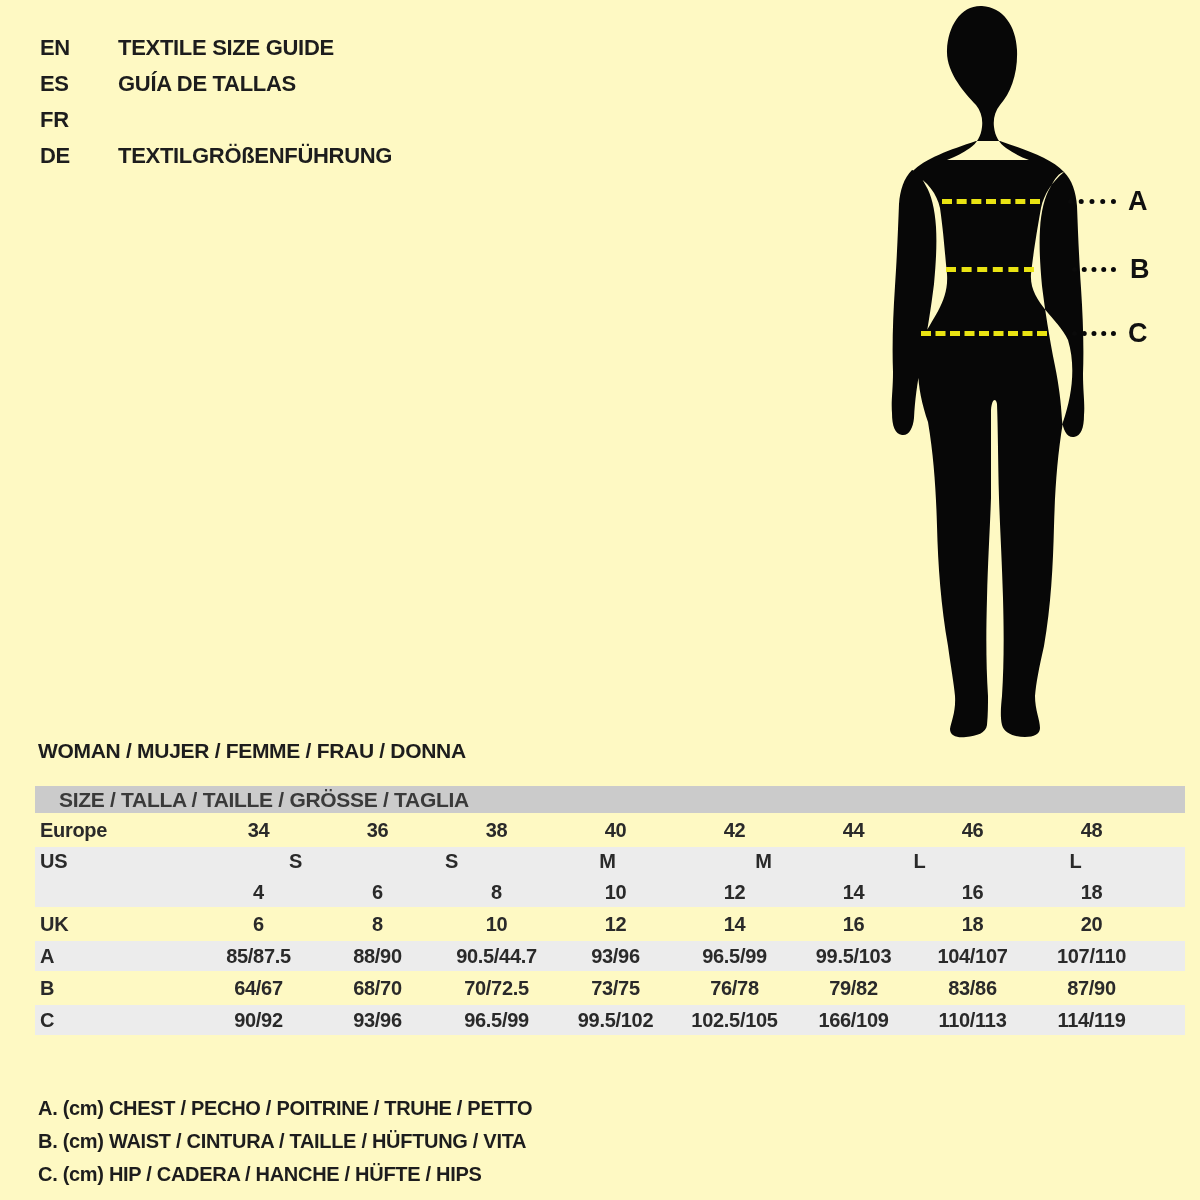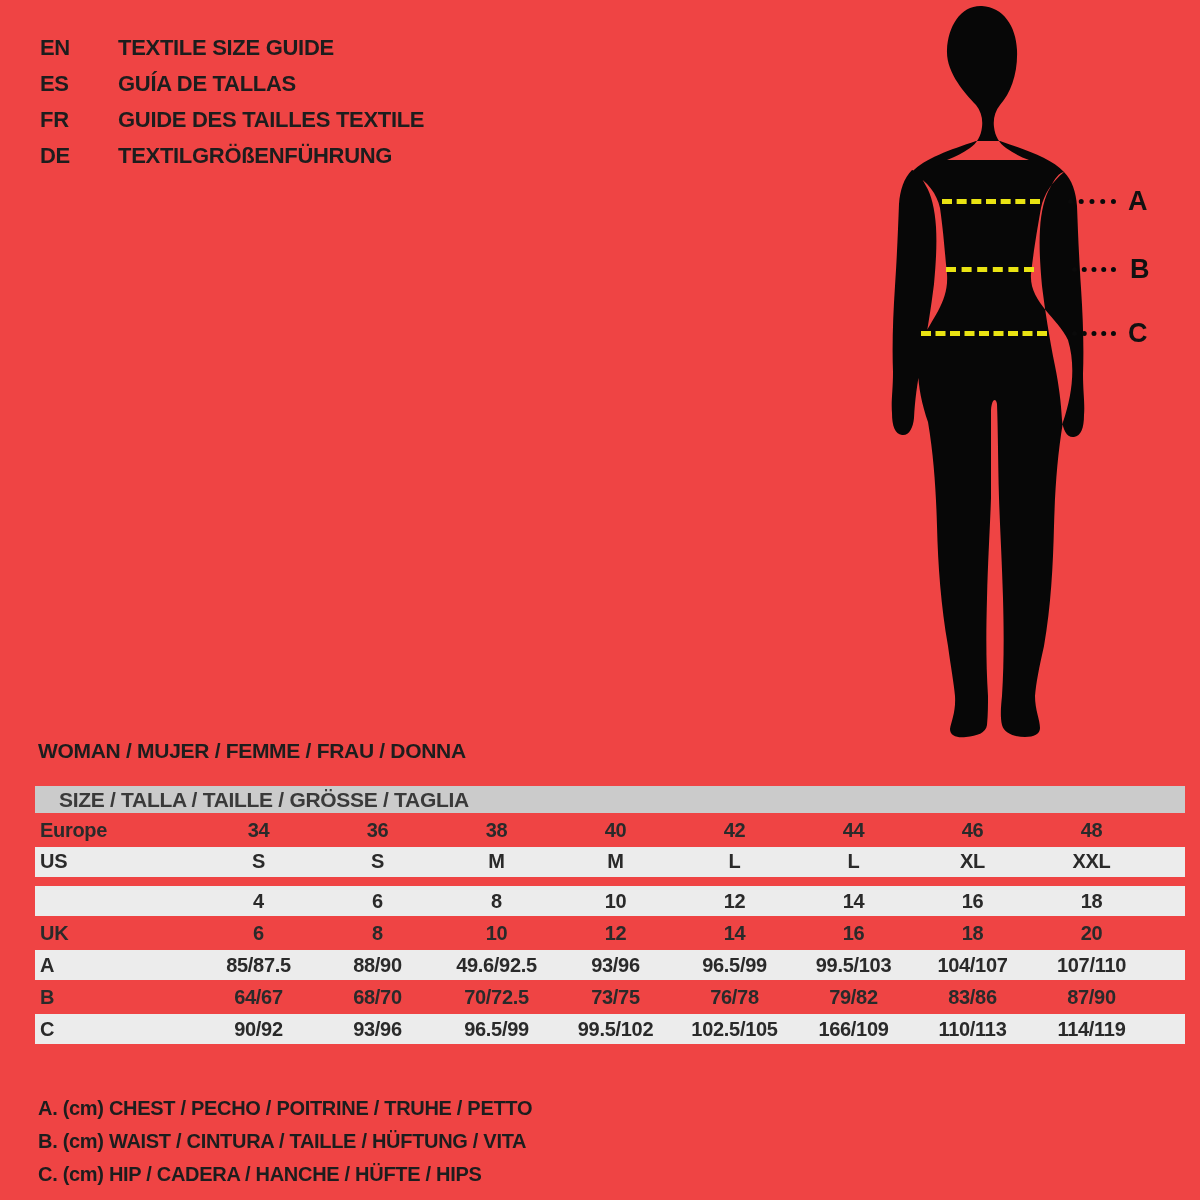--- a/index.html
+++ b/index.html
@@ -6,21 +6,21 @@
     --dash:#e9e312;
     --dot:#0a0a0a;
     --sil:#070707;
     --head-bg:#cbcbcb;
     --stripe:#ececec;
     --ink:#1d1d1d;
   }
   *{margin:0;padding:0;box-sizing:border-box;}
   html,body{background:#fff;}
   body{font-family:"Liberation Sans","DejaVu Sans",sans-serif;color:var(--ink);}
-  .canvas{position:relative;width:1200px;height:1200px;background:#ef4444;overflow:hidden;}
+  .canvas{position:relative;width:1200px;height:1200px;background:#fef9c3;overflow:hidden;}
 
   
   .langs{position:absolute;left:40px;top:30px;}
   .lang-row{display:flex;height:36px;align-items:center;font-weight:bold;font-size:22px;letter-spacing:-0.3px;}
   .lang-row .code{width:78px;}
   .lang-row .val{white-space:nowrap;}
 
   
   .figure{position:absolute;left:0;top:0;width:1200px;height:745px;}
   .figure svg{position:absolute;left:890px;top:0;width:210px;height:742px;}
@@ -40,21 +40,21 @@
   
   .section-title{position:absolute;left:38px;top:739px;font-size:21px;font-weight:bold;letter-spacing:-0.3px;white-space:nowrap;}
 
   
   .size-table{position:absolute;left:35px;top:786px;width:1150px;}
   .thead{height:27px;line-height:27px;background:var(--head-bg);color:#3a3a3a;
          font-weight:bold;font-size:21px;padding-left:24px;letter-spacing:-0.3px;margin-bottom:2px;}
   .trow{display:grid;grid-template-columns:164px repeat(8,119px);height:30px;align-items:center;margin-bottom:2px;}
   .trow.shade{background:var(--stripe);}
   
-  .tbody .trow:nth-child(2){margin-bottom:9px;border-bottom:2px solid var(--stripe);}
+  .tbody .trow:nth-child(2){margin-bottom:0;border-bottom:2px solid var(--stripe);gap:37px;}
   .cell{font-weight:bold;font-size:20px;color:#2a2a2a;text-align:center;letter-spacing:-0.3px;}
   .cell.label{text-align:left;padding-left:5px;}
 
   
   .legend{position:absolute;left:38px;top:1092px;}
   .legend .item{height:33px;line-height:33px;font-weight:bold;font-size:20px;letter-spacing:-0.3px;white-space:nowrap;}
 </style>
 </head>
 <body>
 
@@ -64,21 +64,20 @@
     <div class="lang-row">
       <span class="code">EN</span>
       <span class="val">TEXTILE SIZE GUIDE</span>
     </div>
     <div class="lang-row">
       <span class="code">ES</span>
       <span class="val">GUÍA DE TALLAS</span>
     </div>
     <div class="lang-row">
       <span class="code">FR</span>
-      <span class="val">GUIDE DES TAILLES TEXTILE</span>
     </div>
     <div class="lang-row">
       <span class="code">DE</span>
       <span class="val">TEXTILGRÖßENFÜHRUNG</span>
     </div>
   </section>
 
   <div class="figure">
     <svg viewBox="890 0 210 742" xmlns="http://www.w3.org/2000/svg">
       <path id="silhouette-path" fill="#070707" d="
@@ -165,21 +164,21 @@
           <div class="cell">12</div>
           <div class="cell">14</div>
           <div class="cell">16</div>
           <div class="cell">18</div>
           <div class="cell">20</div>
         </div>
         <div class="trow shade">
           <div class="cell label">A</div>
           <div class="cell">85/87.5</div>
           <div class="cell">88/90</div>
-          <div class="cell">49.6/92.5</div>
+          <div class="cell">90.5/44.7</div>
           <div class="cell">93/96</div>
           <div class="cell">96.5/99</div>
           <div class="cell">99.5/103</div>
           <div class="cell">104/107</div>
           <div class="cell">107/110</div>
         </div>
         <div class="trow">
           <div class="cell label">B</div>
           <div class="cell">64/67</div>
           <div class="cell">68/70</div>

